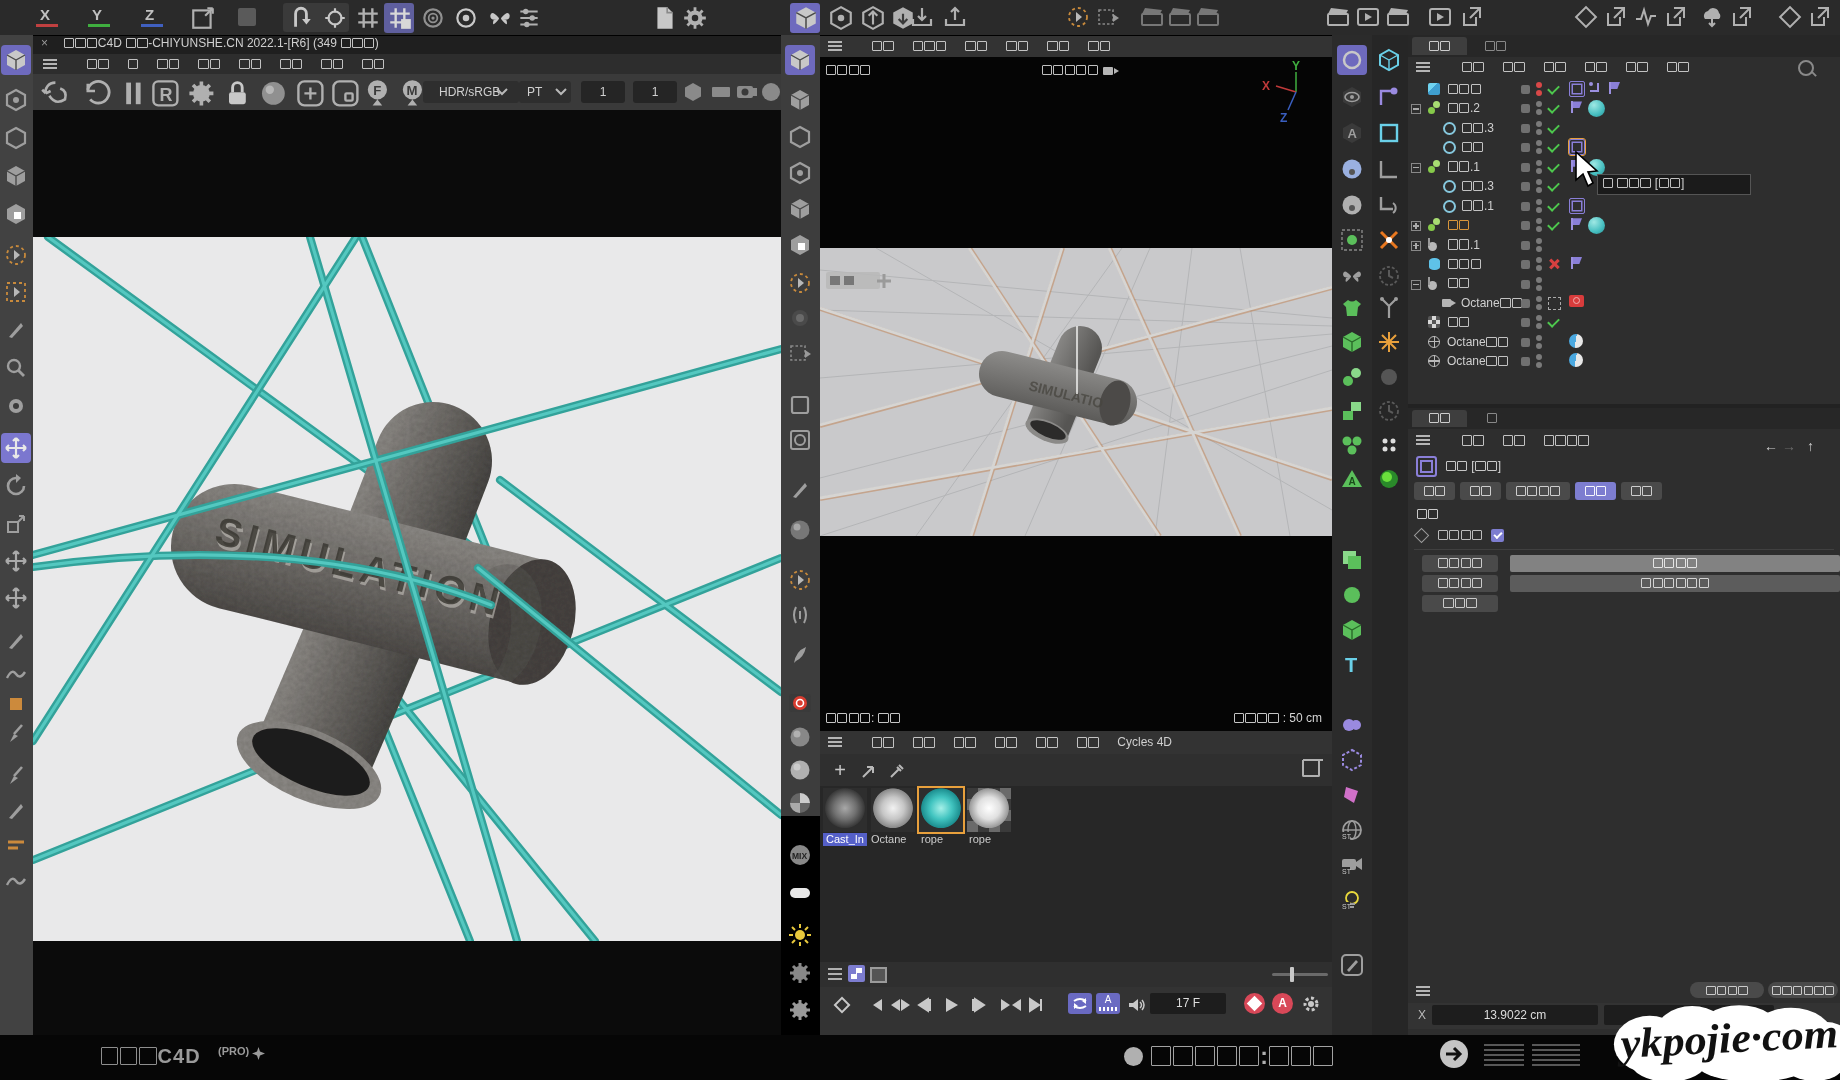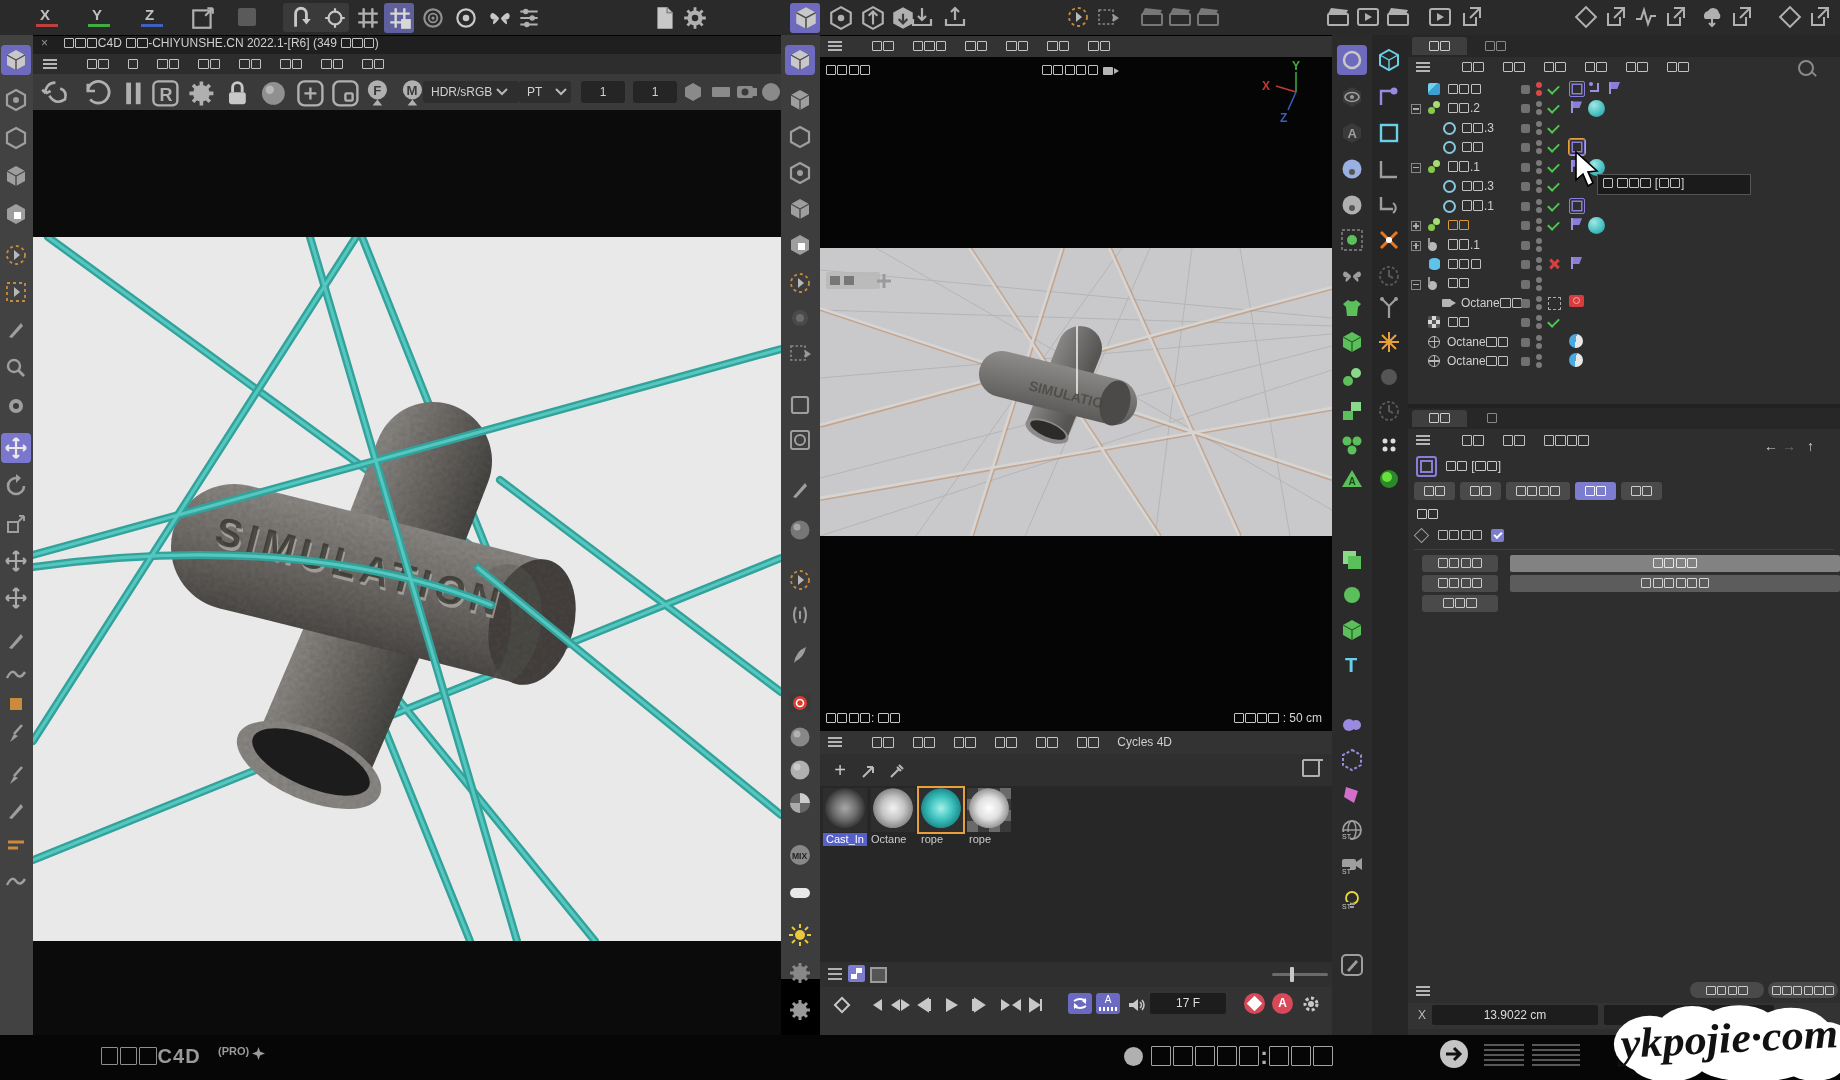--- a/index.html
+++ b/index.html
@@ -271,21 +271,21 @@
 
 <div class="ab" style="left:33px;top:36px;width:748px;height:18px;background:#1f1f1f;color:#d0d0d0;font-size:12px;">
   <span style="margin-left:8px;color:#9a9a9a;">×</span>
   <span style="margin-left:12px;"><s class="c"></s><s class="c"></s><s class="c"></s>C4D <s class="c"></s><s class="c"></s>-CHIYUNSHE.CN 2022.1-[R6] (349 <s class="c"></s><s class="c"></s><s class="c"></s>)</span>
 </div>
 <div class="ab menu" style="left:33px;top:54px;width:748px;height:20px;background:#2d2d2d;line-height:20px;">
   <span class="burger" style="margin-left:10px;"></span>
   <span style="margin-left:8px;"><s class="c"></s><s class="c"></s></span><span><s class="c"></s></span><span><s class="c"></s><s class="c"></s></span><span><s class="c"></s><s class="c"></s></span><span><s class="c"></s><s class="c"></s></span><span><s class="c"></s><s class="c"></s></span><span><s class="c"></s><s class="c"></s></span><span><s class="c"></s><s class="c"></s></span>
 </div>
 <div class="ab" id="toolbarA" style="left:33px;top:74px;width:748px;height:36px;background:#3a3a3a;">
-  <span class="ab" style="left:390px;top:7px;width:96px;height:22px;background:#2e2e2e;border-radius:3px;color:#d0d0d0;line-height:22px;"><i style="font-style:normal;margin-left:8px;">HDR/sRGB</i></span>
+  <span class="ab" style="left:390px;top:7px;width:96px;height:22px;background:#2e2e2e;border-radius:3px;color:#d0d0d0;line-height:22px;"><i style="font-style:normal;margin-left:16px;">HDR/sRGB</i></span>
   <svg class="ab" style="left:463px;top:14px;" width="12" height="8">
       <path d="M1 1 L6 6 L11 1" stroke="#b8b8b8" stroke-width="2" fill="none"></path>
     </svg>
   <span class="ab" style="left:486px;top:7px;width:52px;height:22px;background:#2e2e2e;border-radius:3px;color:#d0d0d0;line-height:22px;"><i style="font-style:normal;margin-left:8px;">PT</i></span>
   <svg class="ab" style="left:522px;top:14px;" width="12" height="8">
       <path d="M1 1 L6 6 L11 1" stroke="#b8b8b8" stroke-width="2" fill="none"></path>
     </svg>
   <span class="ab" style="left:548px;top:7px;width:44px;height:22px;background:#252525;border-radius:3px;color:#d0d0d0;line-height:22px;text-align:center;">1</span>
   <span class="ab" style="left:600px;top:7px;width:44px;height:22px;background:#252525;border-radius:3px;color:#d0d0d0;line-height:22px;text-align:center;">1</span>
   <svg class="ab" style="left:648px;top:6px;" width="24" height="24" viewBox="0 0 24 24">
@@ -426,21 +426,21 @@
     <path d="M0 318 L748 112"></path>
     <path d="M323 0 L0 504"></path>
     <path d="M0 330 C250 295 400 345 458 368"></path>
     <path d="M277 0 L484 704"></path>
     <path d="M445 331 L748 578"></path>
   </g>
 </g>
 </svg>
 </div>
 
-<div class="ab" id="colA2" style="left:781px;top:35px;width:39px;height:944px;background:#3d3d3d;">
+<div class="ab" id="colA2" style="left:781px;top:35px;width:39px;height:781px;background:#3d3d3d;">
     <span style="position:absolute;left:4px;top:10px;width:30px;height:30px;background:#6e6abe;border-radius:4px;"></span>
     <svg class="pi" style="position:absolute;left:7px;top:13px;" width="24" height="24" viewBox="0 0 24 24">
       <path d="M12 2 L21 7 L21 17 L12 22 L3 17 L3 7 Z" fill="#c8c8c8"></path>
       <path d="M3 7 L12 12 L21 7 M12 12 L12 22" stroke="#4a4a4a" stroke-width="1.4" fill="none"></path>
     </svg>
     <svg class="pi" style="position:absolute;left:7px;top:53px;" width="24" height="24" viewBox="0 0 24 24">
       <path d="M12 2 L21 7 L21 17 L12 22 L3 17 L3 7 Z" fill="#9e9e9e"></path>
       <path d="M3 7 L12 12 L21 7 M12 12 L12 22" stroke="#4a4a4a" stroke-width="1.4" fill="none"></path>
     </svg>
     <svg class="pi" style="position:absolute;left:7px;top:90px;" width="24" height="24" viewBox="0 0 24 24">

